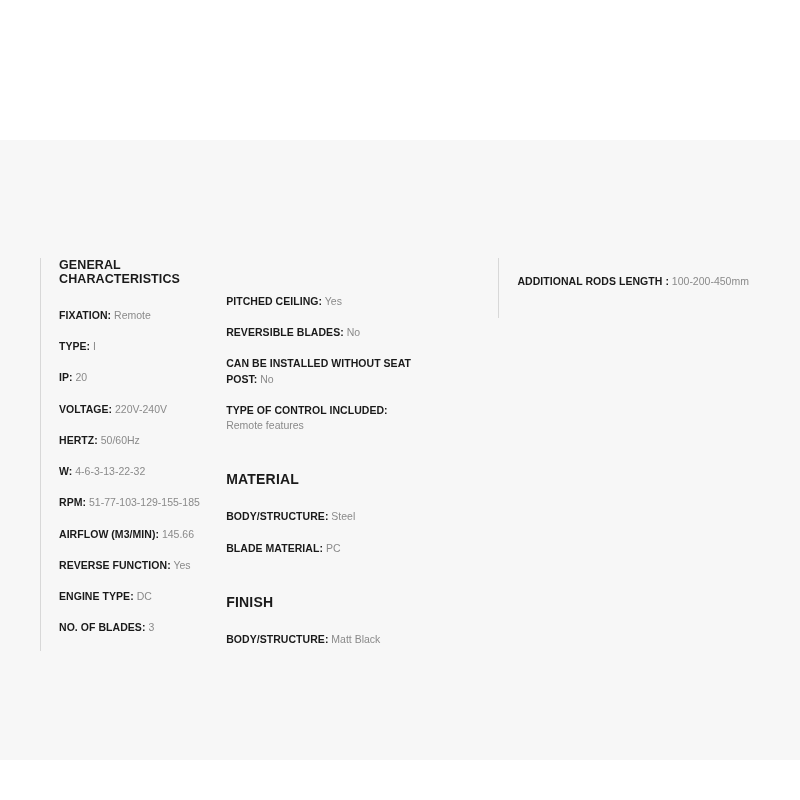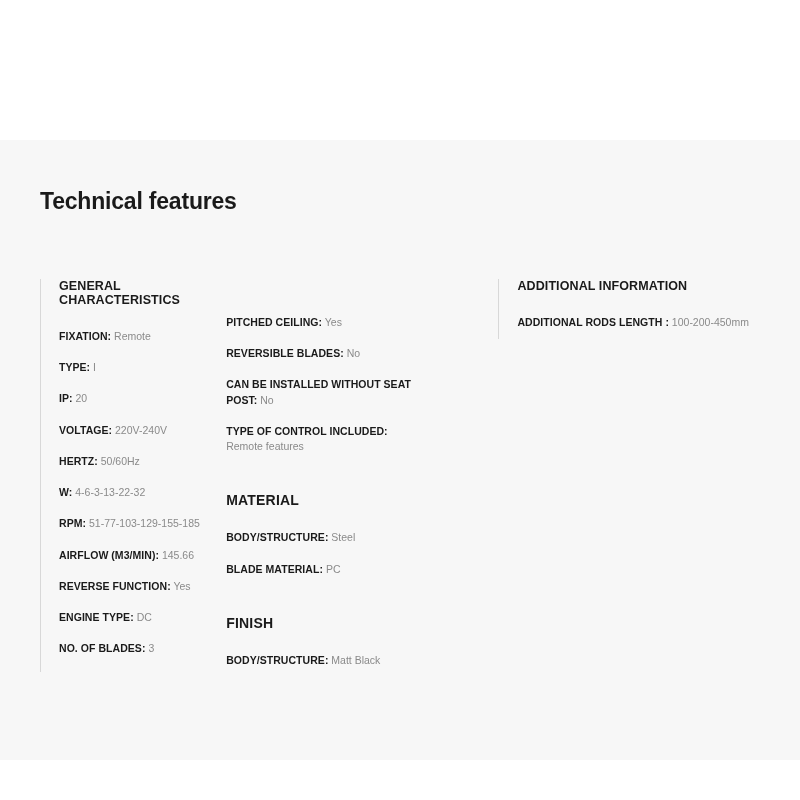--- a/index.html
+++ b/index.html
@@ -37,21 +37,21 @@
     top: 48px;
     font-size: 23px;
     font-weight: bold;
     color: #1a1a1a;
     letter-spacing: -0.2px;
   }
 
   .columns {
     position: absolute;
     left: 40px;
-    top: 139px;
+    top: 118px;
     width: 730px;
     display: flex;
     align-items: flex-start;
   }
 
   .col {
     position: relative;
     padding-left: 18px;
     border-left: 1px solid #d8d8d8;
     box-sizing: border-box;
@@ -91,29 +91,28 @@
     color: #1a1a1a;
     text-transform: uppercase;
     letter-spacing: 0.05px;
   }
 
   .spec .v {
     color: #8a8a8a;
   }
 
   .col-mid .spec { max-width: 200px; }
-  .col-right .spec { max-width: 290px; margin-bottom: 0; }
+  .col-right .spec { max-width: 290px; margin-bottom: 0; margin-top: 16px; }
 </style>
 </head>
 <body>
 
 <div class="page">
   <div class="panel">
 
-    <div class="panel-title">Technical features</div>
 
     <div class="columns">
 
       <div class="col col-left">
         <div class="section-head">GENERAL CHARACTERISTICS</div>
 
         <div class="spec">
           <span class="k">FIXATION:</span>
           <span class="v">Remote</span>
         </div>
@@ -192,21 +191,20 @@
 
         <div class="section-head finish">FINISH</div>
 
         <div class="spec">
           <span class="k">BODY/STRUCTURE:</span>
           <span class="v">Matt Black</span>
         </div>
       </div>
 
       <div class="col col-right">
-        <div class="section-head">ADDITIONAL INFORMATION</div>
 
         <div class="spec">
           <span class="k">ADDITIONAL RODS LENGTH :</span>
           <span class="v">100-200-450mm</span>
         </div>
       </div>
 
     </div>
   </div>
 </div>

